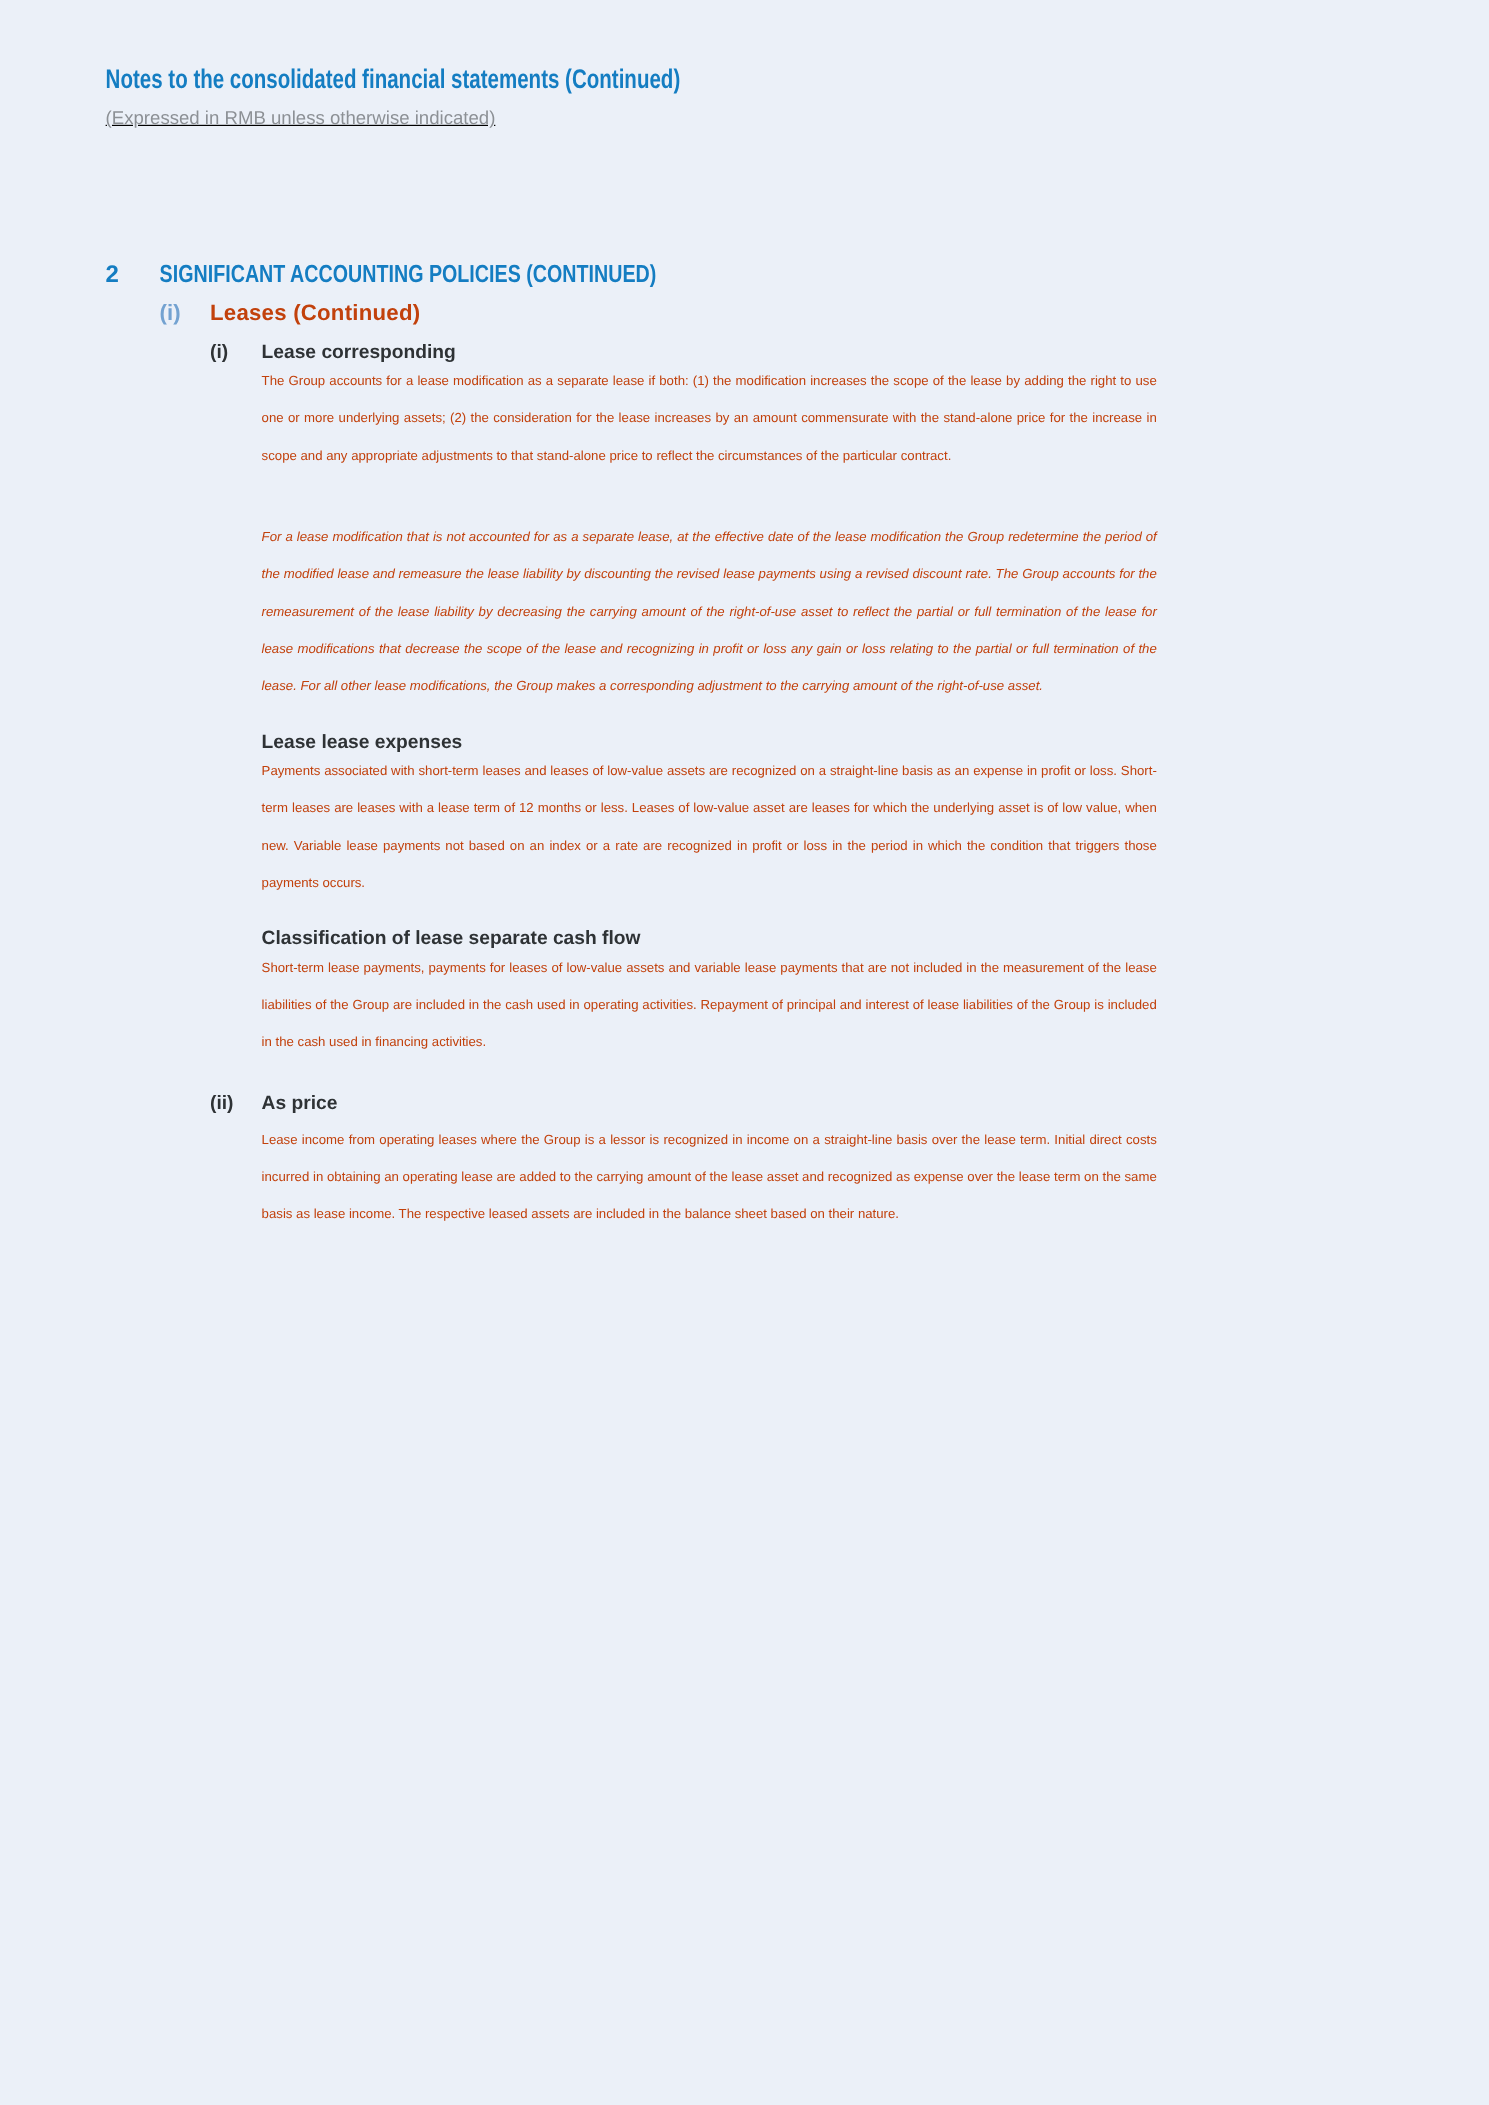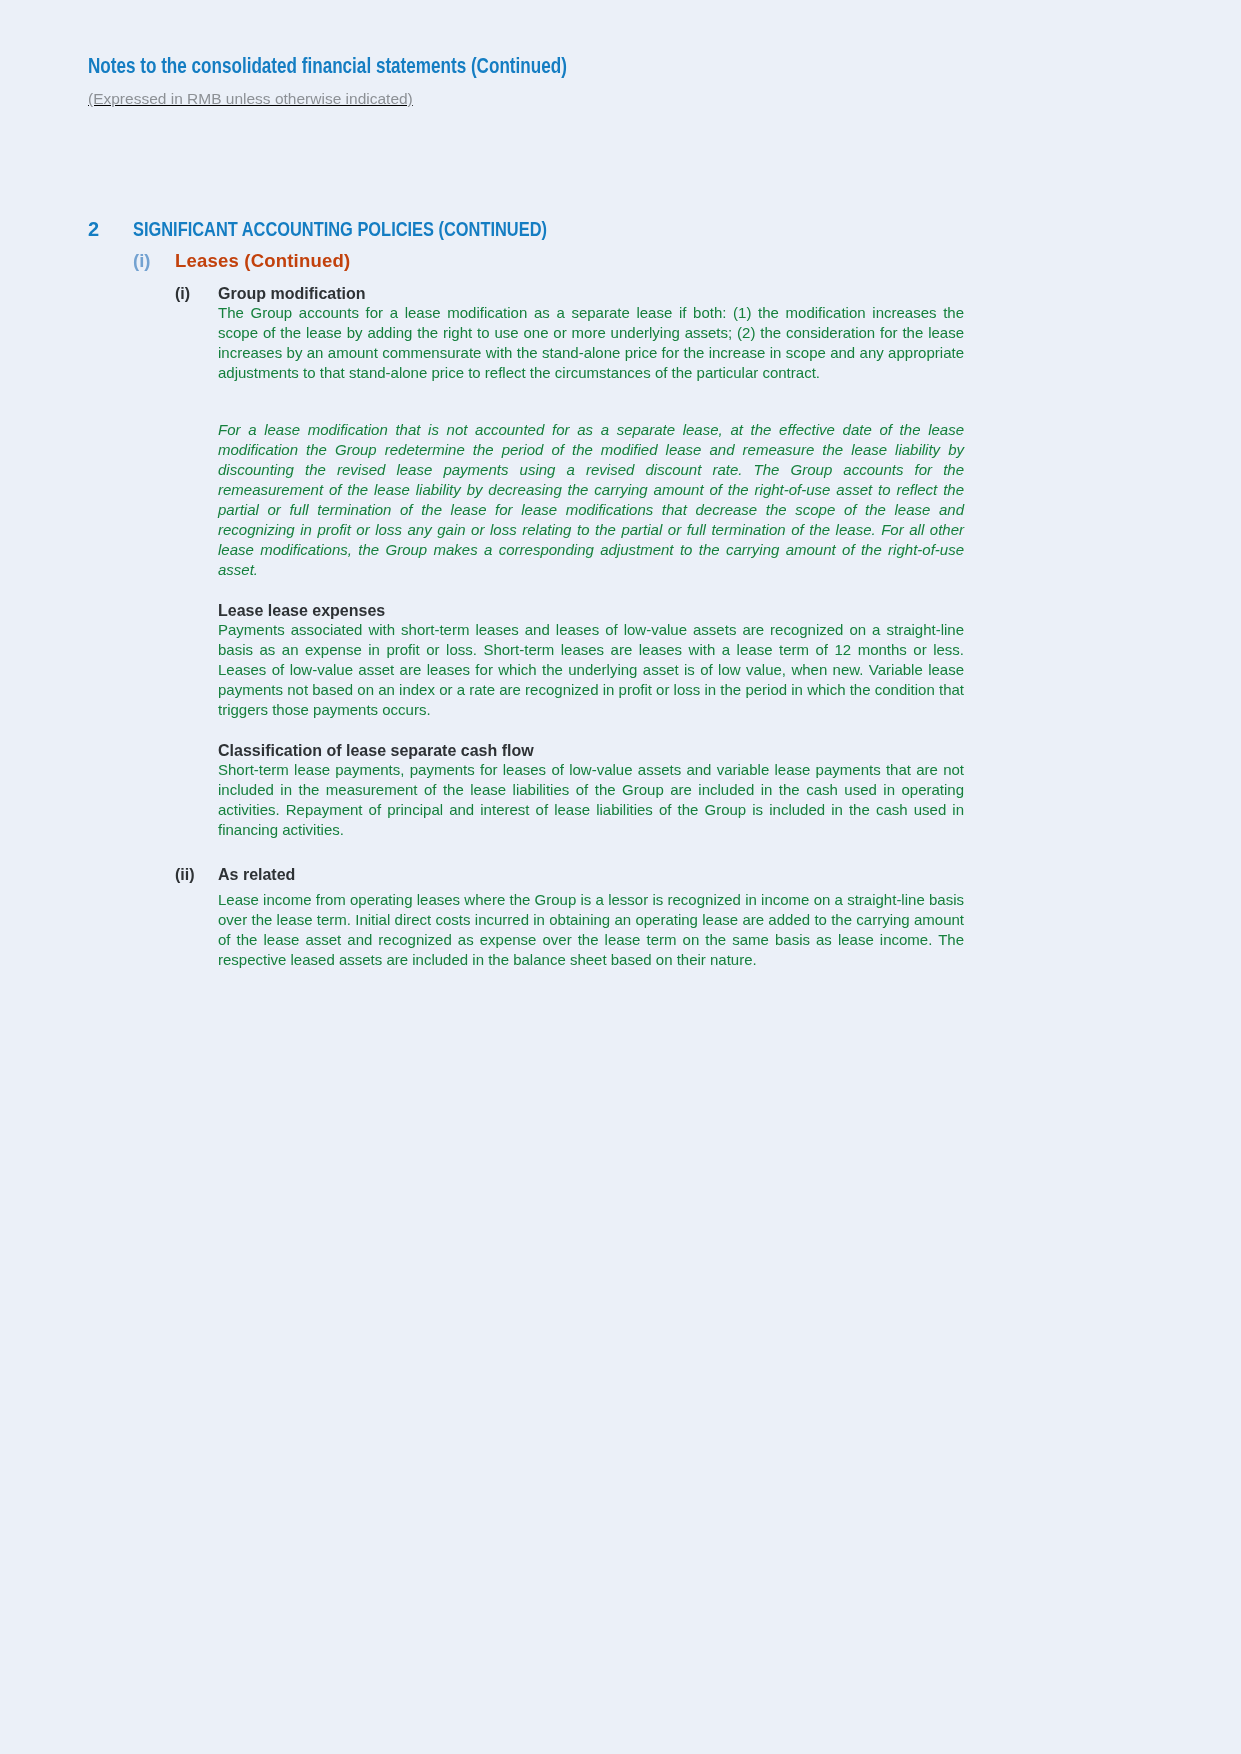--- a/index.html
+++ b/index.html
@@ -114,23 +114,23 @@
 
   .run-head {
     color: #2e3235;
     font-weight: bold;
     font-size: 16px;
     margin-top: 22px;
   }
   .run-head.first { margin-top: 6px; }
 
   .body-para {
-    color: #15803d;
-    font-size: 15px;
-    line-height: 20px;
+    color: #c2410c;
+    font-size: 11px;
+    line-height: 31px;
     text-align: justify;
     margin-top: 0;
   }
   .body-para + .body-para { margin-top: 37px; font-style: italic; }
   .run-head + .body-para { margin-top: 0; }
 
   .lessor-block { margin-top: 26px; }
 </style>
 </head>
 <body>
@@ -152,34 +152,34 @@
 
     <div class="row subsection">
       <span class="sub-marker">(i)</span>
       <span class="sub-title">Leases (Continued)</span>
     </div>
 
     <div class="row item">
       <span class="item-marker">(i)</span>
       <div class="item-body">
 
-        <div class="run-head first">Group modification</div>
+        <div class="run-head first">Lease corresponding</div>
         <p class="body-para">The Group accounts for a lease modification as a separate lease if both: (1) the modification increases the scope of the lease by adding the right to use one or more underlying assets; (2) the consideration for the lease increases by an amount commensurate with the stand-alone price for the increase in scope and any appropriate adjustments to that stand-alone price to reflect the circumstances of the particular contract.</p>
         <p class="body-para">For a lease modification that is not accounted for as a separate lease, at the effective date of the lease modification the Group redetermine the period of the modified lease and remeasure the lease liability by discounting the revised lease payments using a revised discount rate. The Group accounts for the remeasurement of the lease liability by decreasing the carrying amount of the right-of-use asset to reflect the partial or full termination of the lease for lease modifications that decrease the scope of the lease and recognizing in profit or loss any gain or loss relating to the partial or full termination of the lease. For all other lease modifications, the Group makes a corresponding adjustment to the carrying amount of the right-of-use asset.</p>
 
         <div class="run-head">Lease lease expenses</div>
         <p class="body-para">Payments associated with short-term leases and leases of low-value assets are recognized on a straight-line basis as an expense in profit or loss. Short-term leases are leases with a lease term of 12 months or less. Leases of low-value asset are leases for which the underlying asset is of low value, when new. Variable lease payments not based on an index or a rate are recognized in profit or loss in the period in which the condition that triggers those payments occurs.</p>
 
         <div class="run-head">Classification of lease separate cash flow</div>
         <p class="body-para">Short-term lease payments, payments for leases of low-value assets and variable lease payments that are not included in the measurement of the lease liabilities of the Group are included in the cash used in operating activities. Repayment of principal and interest of lease liabilities of the Group is included in the cash used in financing activities.</p>
       </div>
     </div>
 
     <div class="row item lessor-block">
       <span class="item-marker">(ii)</span>
       <div class="item-body">
-        <div class="item-title">As related</div>
+        <div class="item-title">As price</div>
         <p class="body-para" style="margin-top:6px;">Lease income from operating leases where the Group is a lessor is recognized in income on a straight-line basis over the lease term. Initial direct costs incurred in obtaining an operating lease are added to the carrying amount of the lease asset and recognized as expense over the lease term on the same basis as lease income. The respective leased assets are included in the balance sheet based on their nature.</p>
       </div>
     </div>
 
   </div>
 </div>
 
 </body></html>

